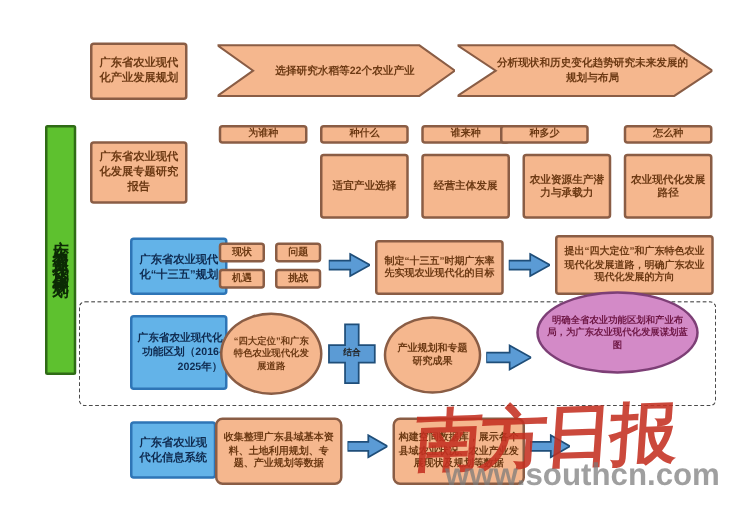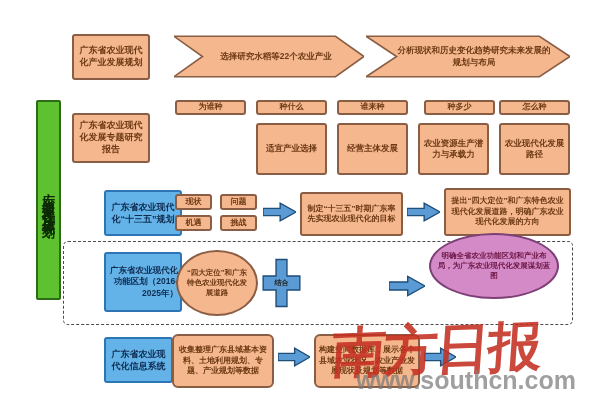--- a/index.html
+++ b/index.html
@@ -92,21 +92,21 @@
 
   <div class="abs obox f8" style="left:175px;top:100px;width:71px;height:15px;">
     <span>为谁种</span>
   </div>
   <div class="abs obox f8" style="left:256px;top:100px;width:71px;height:15px;">
     <span>种什么</span>
   </div>
   <div class="abs obox f8" style="left:337px;top:100px;width:71px;height:15px;">
     <span>谁来种</span>
   </div>
-  <div class="abs obox f8" style="left:424px;top:100px;width:71px;height:15px;">
+  <div class="abs obox f8" style="left:400px;top:100px;width:71px;height:15px;">
     <span>种多少</span>
   </div>
   <div class="abs obox f8" style="left:499px;top:100px;width:71px;height:15px;">
     <span>怎么种</span>
   </div>
 
   <div class="abs obox f85" style="left:256px;top:123px;width:71px;height:52px;">
     <span>适宜产业选择</span>
   </div>
   <div class="abs obox f85" style="left:337px;top:123px;width:71px;height:52px;">
@@ -166,20 +166,23 @@
     <span>“四大定位”和广东特色农业现代化发展道路</span>
   </div>
 
   <div class="abs shape" style="left:262px;top:258px;width:39px;height:50px;">
     <svg viewBox="0 0 100 100" preserveAspectRatio="none">
       <polygon class="fill-blue" vector-effect="non-scaling-stroke" points="36,3 64,3 64,36 97,36 97,64 64,64 64,97 36,97 36,64 3,64 3,36 36,36"></polygon>
     </svg>
     <div class="lbl" style="font-size:7px;color:#222;">结合</div>
   </div>
 
+  <div class="abs ellipse f8" style="left:307px;top:253px;width:78px;height:62px;">
+    <span>产业规划和专题研究成果</span>
+  </div>
 
   <div class="abs shape" style="left:389px;top:275px;width:36px;height:22px;">
     <svg viewBox="0 0 100 100" preserveAspectRatio="none">
       <polygon class="fill-blue" vector-effect="non-scaling-stroke" points="0,32 52,32 52,6 100,50 52,94 52,68 0,68"></polygon>
     </svg>
   </div>
 
   <div class="abs ellipse pink f75" style="left:429px;top:233px;width:130px;height:66px;">
     <span>明确全省农业功能区划和产业布局，为广东农业现代化发展谋划蓝图</span>
   </div>

